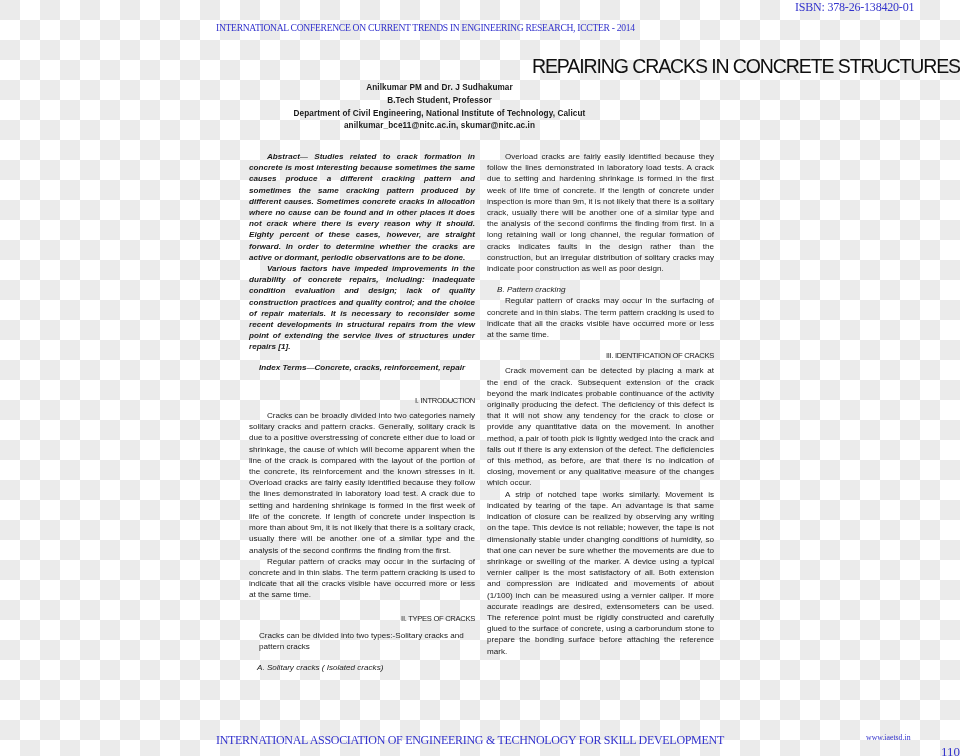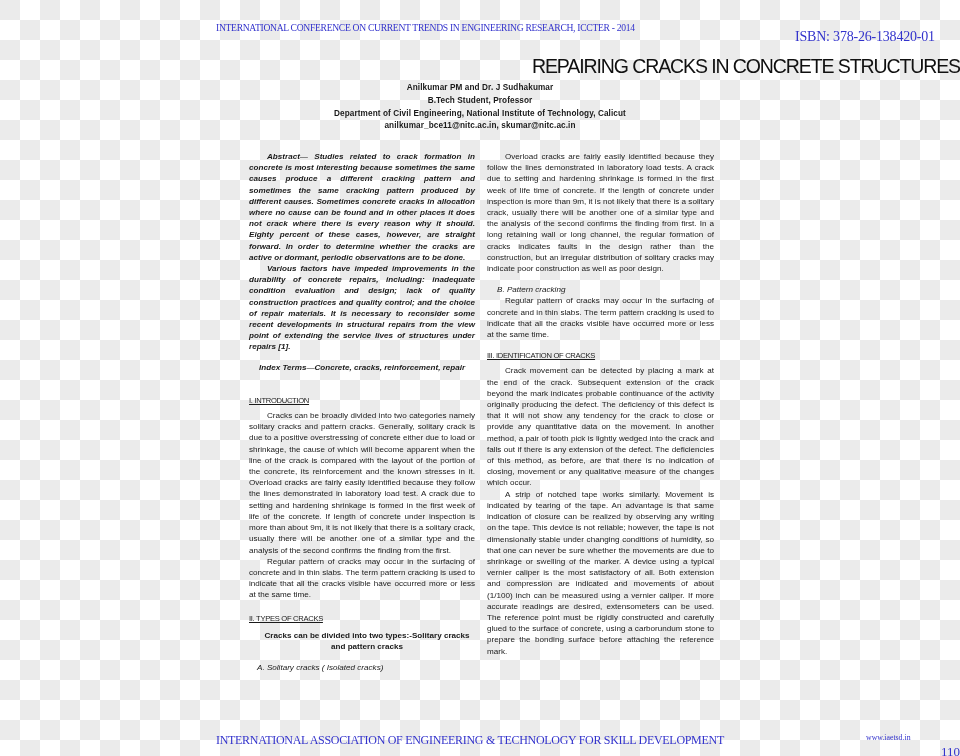--- a/index.html
+++ b/index.html
@@ -10,42 +10,42 @@
       linear-gradient(45deg, #ebebeb 25%, transparent 25%, transparent 75%, #ebebeb 75%),
       linear-gradient(45deg, #ebebeb 25%, transparent 25%, transparent 75%, #ebebeb 75%);
     background-size: 40px 40px;
     background-position: 20px 0, 0 20px;
     font-family: "Liberation Sans", sans-serif;
     color: #1a1a1a;
   }
   .abs { position: absolute; }
   .isbn {
     left: 795px; top: 0px; font-family: "Liberation Serif", serif;
-    font-size: 14px; color: #3333cc; letter-spacing: -0.2px; margin-top: 29px;
+    font-size: 12px; color: #3333cc; letter-spacing: -0.2px;
   }
   .conf-header {
     left: 216px; top: 22px; font-family: "Liberation Serif", serif;
     font-size: 9.6px; color: #3333cc; letter-spacing: -0.3px; white-space: nowrap;
   }
   .title {
     left: 0; width: 960px; top: 55px; text-align: right;
     font-size: 19.5px; letter-spacing: -1.1px; color: #111;
   }
   .byline {
-    left: 0; width: 960px; text-align: center; font-size: 8.2px;
+    left: 0; width: 879px; text-align: center; font-size: 8.2px;
     font-weight: bold; color: #1a1a1a; letter-spacing: 0.1px;
   }
   .col {
     position: absolute; font-size: 8.1px; line-height: 11.2px;
     text-align: justify; color: #1a1a1a;
   }
   .col p { margin: 0; }
   .ind { text-indent: 18px; }
   .abstract { font-style: italic; font-weight: bold; }
-  .sechead { text-align: left; font-size: 7.6px; margin: 0; letter-spacing: -0.3px; text-decoration: underline; }
+  .sechead { text-align: right; font-size: 7.6px; margin: 0; letter-spacing: -0.3px; }
   .subhead { font-style: italic; padding-left: 16px; }
   .footer-left {
     left: 216px; top: 733px; font-family: "Liberation Serif", serif;
     font-size: 12px; color: #3333cc; letter-spacing: -0.3px; white-space: nowrap;
   }
   .footer-right {
     left: 866px; top: 733px; font-family: "Liberation Serif", serif;
     font-size: 7.8px; color: #3333cc;
   }
   .page-num {
@@ -66,21 +66,21 @@
 <div class="abs byline" style="top:121px;">anilkumar_bce11@nitc.ac.in, skumar@nitc.ac.in</div>
 
 <div class="col" style="left:249px; top:151px; width:226px;">
   <p class="abstract ind">Abstract— Studies related to crack formation in concrete is most interesting because sometimes the same causes produce a different cracking pattern and sometimes the same cracking pattern produced by different causes. Sometimes concrete cracks in allocation where no cause can be found and in other places it does not crack where there is every reason why it should. Eighty percent of these cases, however, are straight forward. In order to determine whether the cracks are active or dormant, periodic observations are to be done.</p>
   <p class="abstract ind">Various factors have impeded improvements in the durability of concrete repairs, including: inadequate condition evaluation and design; lack of quality construction practices and quality control; and the choice of repair materials. It is necessary to reconsider some recent developments in structural repairs from the view point of extending the service lives of structures under repairs [1].</p>
   <p class="abstract" style="font-weight:bold; margin-top:9px; padding-left:10px;">Index Terms—Concrete, cracks, reinforcement, repair</p>
   <p class="sechead" style="margin-top:22px; margin-bottom:4px;">I.    INTRODUCTION</p>
   <p class="ind">Cracks can be broadly divided into two categories namely solitary cracks and pattern cracks. Generally, solitary crack is due to a positive overstressing of concrete either due to load or shrinkage, the cause of which will become apparent when the line of the crack is compared with the layout of the portion of the concrete, its reinforcement and the known stresses in it. Overload cracks are fairly easily identified because they follow the lines demonstrated in laboratory load test. A crack due to setting and hardening shrinkage is formed in the first week of life of the concrete. If length of concrete under inspection is more than about 9m, it is not likely that there is a solitary crack, usually there will be another one of a similar type and the analysis of the second confirms the finding from the first.</p>
   <p class="ind">Regular pattern of cracks may occur in the surfacing of concrete and in thin slabs. The term pattern cracking is used to indicate that all the cracks visible have occurred more or less at the same time.</p>
   <p class="sechead" style="margin-top:12px; margin-bottom:6px;">II.    TYPES OF CRACKS</p>
-  <p style="padding-left:10px; text-align:center;font-weight:bold;">Cracks can be divided into two types:-Solitary cracks and pattern cracks</p>
+  <p style="padding-left:10px; text-align:left;">Cracks can be divided into two types:-Solitary cracks and pattern cracks</p>
   <p class="subhead" style="margin-top:10px; padding-left:8px;">A.  Solitary cracks ( Isolated cracks)</p>
 </div>
 
 <div class="col" style="left:487px; top:151px; width:227px;">
   <p class="ind">Overload cracks are fairly easily identified because they follow the lines demonstrated in laboratory load tests. A crack due to setting and hardening shrinkage is formed in the first week of life time of concrete. If the length of concrete under inspection is more than 9m, it is not likely that there is a solitary crack, usually there will be another one of a similar type and the analysis of the second confirms the finding from first. In a long retaining wall or long channel, the regular formation of cracks indicates faults in the design rather than the construction, but an irregular distribution of solitary cracks may indicate poor construction as well as poor design.</p>
   <p class="subhead" style="margin-top:10px; padding-left:10px;">B.  Pattern cracking</p>
   <p class="ind">Regular pattern of cracks may occur in the surfacing of concrete and in thin slabs. The term pattern cracking is used to indicate that all the cracks visible have occurred more or less at the same time.</p>
   <p class="sechead" style="margin-top:10px; margin-bottom:4px;">III.    IDENTIFICATION OF CRACKS</p>
   <p class="ind">Crack movement can be detected by placing a mark at the end of the crack. Subsequent extension of the crack beyond the mark indicates probable continuance of the activity originally producing the defect. The deficiency of this defect is that it will not show any tendency for the crack to close or provide any quantitative data on the movement. In another method, a pair of tooth pick is lightly wedged into the crack and falls out if there is any extension of the defect. The deficiencies of this method, as before, are that there is no indication of closing, movement or any qualitative measure of the changes which occur.</p>
   <p class="ind">A strip of notched tape works similarly. Movement is indicated by tearing of the tape. An advantage is that same indication of closure can be realized by observing any writing on the tape. This device is not reliable; however, the tape is not dimensionally stable under changing conditions of humidity, so that one can never be sure whether the movements are due to shrinkage or swelling of the marker. A device using a typical vernier caliper is the most satisfactory of all. Both extension and compression are indicated and movements of about (1/100) inch can be measured using a vernier caliper. If more accurate readings are desired, extensometers can be used. The reference point must be rigidly constructed and carefully glued to the surface of concrete, using a carborundum stone to prepare the bonding surface before attaching the reference mark.</p>

